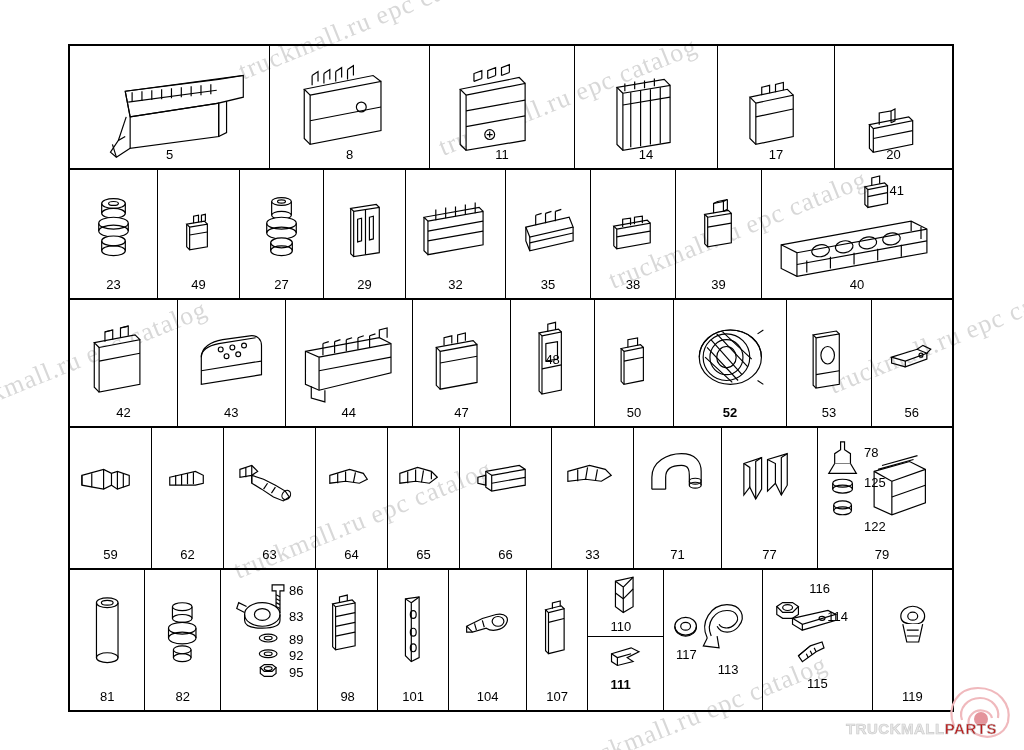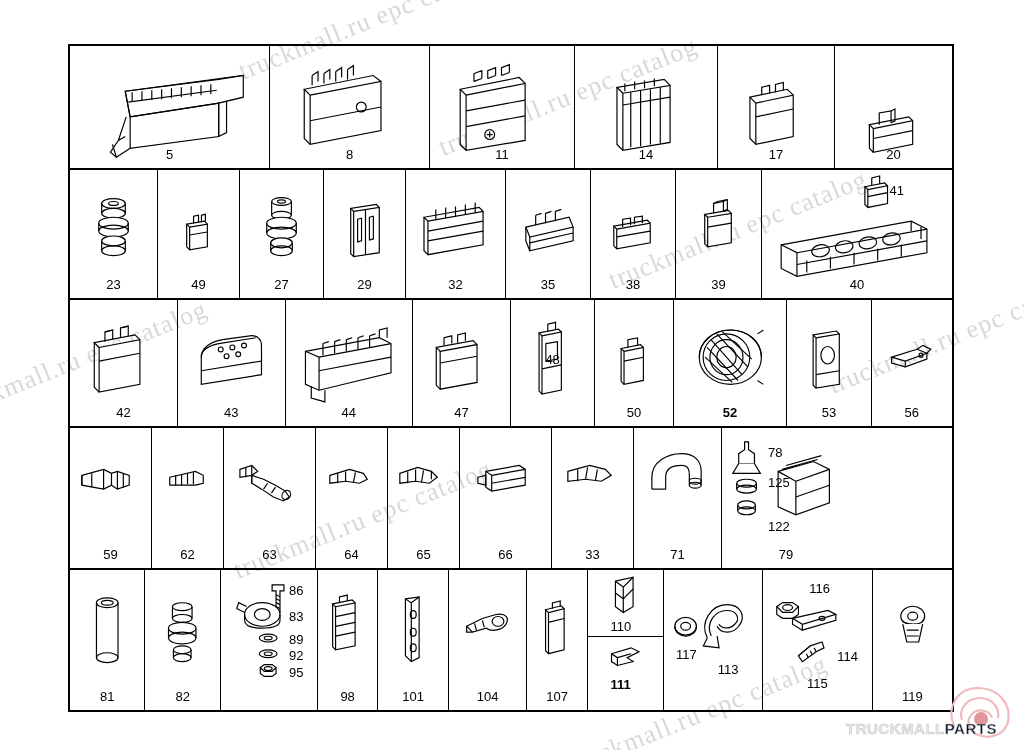--- a/index.html
+++ b/index.html
@@ -105,21 +105,21 @@
   #logo .logotext {
     position: absolute;
     left: 0; top: 6px;
     font-family: "Liberation Sans", sans-serif;
     font-weight: bold;
     font-size: 15px;
     letter-spacing: 0.5px;
     color: #e8e8e8;
     -webkit-text-stroke: 0.6px #c9c9c9;
   }
-  #logo .logotext .red { color: #0f172a; }
+  #logo .logotext .red { color: #b91c1c; }
 </style>
 </head>
 <body>
 
 <div id="sheet">
 
   <div class="wm rot" style="left:230px; top:6px;">truckmall.ru epc catalog</div>
   <div class="wm rot" style="left:430px; top:82px;">truckmall.ru epc catalog</div>
   <div class="wm rot" style="left:600px; top:215px;">truckmall.ru epc catalog</div>
   <div class="wm rot" style="left:-60px; top:345px;">truckmall.ru epc catalog</div>
@@ -652,20 +652,33 @@
               <path d="M18 62 L32 62"></path>
               <ellipse cx="62" cy="54" rx="6" ry="3"></ellipse>
               <path d="M56 54 L56 58 M68 54 L68 58"></path>
               <ellipse cx="62" cy="58" rx="6" ry="3"></ellipse>
             </g>
           </svg>
         </div>
         <div class="num">71</div>
       </div>
 
+      <div class="cell" style="width:96px;">
+        <div class="art">
+          <svg viewBox="0 0 96 142" preserveAspectRatio="xMidYMid meet">
+            <g fill="none" stroke="#000" stroke-width="1.2">
+              <path d="M22 36 L40 30 L40 62 L34 72 L28 60 L22 68 Z" fill="#fff"></path>
+              <path d="M46 32 L66 26 L66 58 L60 68 L54 56 L46 64 Z" fill="#fff"></path>
+              <path d="M22 36 L28 40 L28 60 M40 30 L34 34 L34 72"></path>
+              <path d="M46 32 L54 36 L54 56 M66 26 L60 30 L60 68"></path>
+            </g>
+          </svg>
+        </div>
+        <div class="num">77</div>
+      </div>
 
       <div class="cell" style="width:128px;">
         <div class="art">
           <svg viewBox="0 0 128 142" preserveAspectRatio="xMidYMid meet">
             <g fill="none" stroke="#000" stroke-width="1.2">
 
               <path d="M22 14 L26 14 L26 22 L32 26 L32 36 L16 36 L16 26 L22 22 Z" fill="#fff"></path>
               <path d="M16 36 L10 46 L38 46 L32 36" fill="#fff"></path>
               <ellipse cx="24" cy="56" rx="10" ry="4" fill="#fff"></ellipse>
               <path d="M14 56 L14 62 M34 56 L34 62"></path>
@@ -867,21 +880,21 @@
               <path d="M30 48 L30 54 L40 60"></path>
               <ellipse cx="60" cy="48" rx="3" ry="2"></ellipse>
 
               <path d="M48 76 L60 72 L62 78 L54 82 L40 92 L36 86 Z" fill="#fff"></path>
               <path d="M44 84 L46 88 M48 81 L50 85 M52 78 L54 82"></path>
               <path d="M48 76 L36 86"></path>
             </g>
           </svg>
         </div>
         <div class="inum" style="left:18px; top:12px;margin-left:28px;">116</div>
-        <div class="inum" style="left:74px; top:40px;margin-top:40px;">114</div>
+        <div class="inum" style="left:64px; top:40px;">114</div>
         <div class="num" style="padding-bottom:20px; padding-left:0;">115</div>
       </div>
 
       <div class="cell" style="width:80px;">
         <div class="art">
           <svg viewBox="0 0 80 140" preserveAspectRatio="xMidYMid meet">
             <g fill="none" stroke="#000" stroke-width="1.2">
               <path d="M28 46 C28 40 34 36 40 36 C46 36 52 40 52 46 C52 52 46 54 40 54 C34 54 28 52 28 46 Z" fill="#fff"></path>
               <ellipse cx="40" cy="46" rx="5" ry="4"></ellipse>
               <path d="M30 54 L34 72 L46 72 L50 54" fill="#fff"></path>

